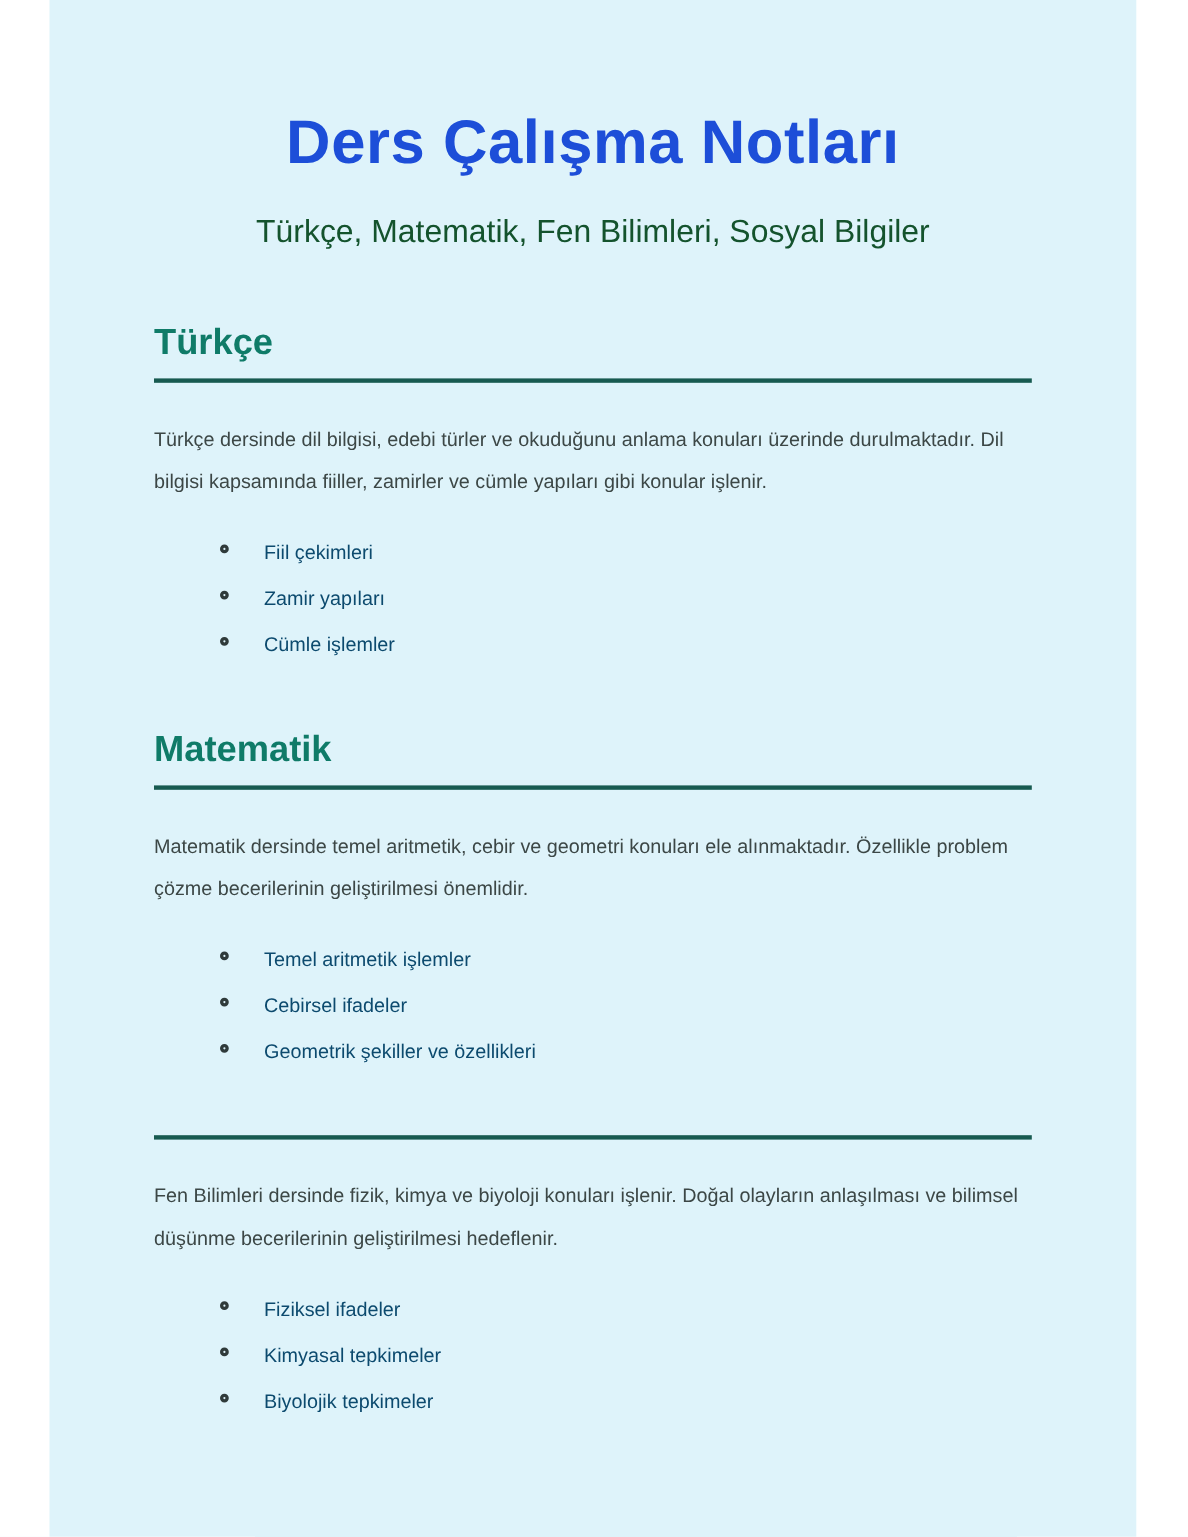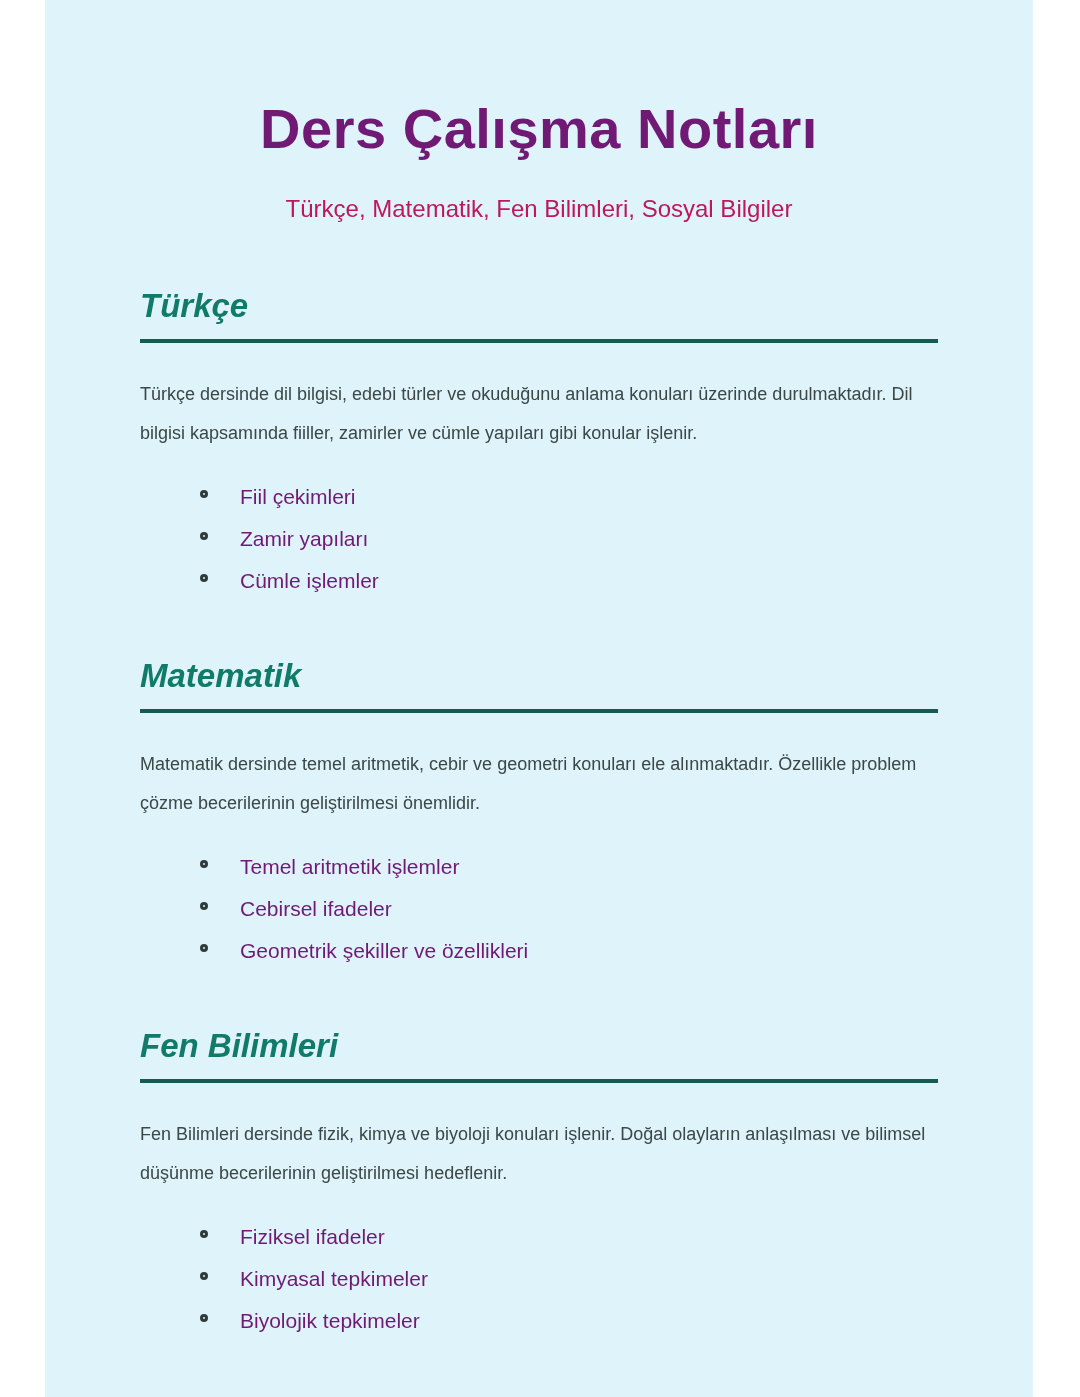--- a/index.html
+++ b/index.html
@@ -20,36 +20,35 @@
   }
   .content {
     padding: 0 95px;
   }
   .doc-title {
     margin-top: 96px;
     text-align: center;
     font-size: 56px;
     font-weight: bold;
     letter-spacing: 0.5px;
-    color: #701a75;
+    color: #1d4ed8;
   }
   .doc-subtitle {
     margin-top: 34px;
     text-align: center;
-    font-size: 24px;
-    color: #be185d;
+    font-size: 29px;
+    color: #14532d;
   }
   .section {
     margin-top: 62px;
   }
   .section-heading {
     font-size: 33px;
     font-weight: bold;
     color: #0f7b68;
-    font-style: italic;
   }
   .section-rule {
     height: 4px;
     background: #175a50;
     border: none;
     margin-top: 14px;
     margin-bottom: 32px;
     width: 100%;
   }
   .section-paragraph {
@@ -58,22 +57,22 @@
     color: #3c4746;
     margin-bottom: 30px;
   }
   .bullet-list {
     list-style: none;
     margin-left: 60px;
   }
   .bullet-item {
     position: relative;
     padding-left: 40px;
-    font-size: 21px;
-    color: #701a75;
+    font-size: 18px;
+    color: #0c4a6e;
     margin-bottom: 13px;
     line-height: 28px;
     margin-top: 14px;
   }
   .bullet-ring {
     position: absolute;
     left: 0;
     top: 7px;
     width: 8px;
     height: 8px;
@@ -108,21 +107,20 @@
       <div class="section-rule"></div>
       <p class="section-paragraph">Matematik dersinde temel aritmetik, cebir ve geometri konuları ele alınmaktadır. Özellikle problem çözme becerilerinin geliştirilmesi önemlidir.</p>
       <ul class="bullet-list">
         <li class="bullet-item"><span class="bullet-ring"></span><span>Temel aritmetik işlemler</span></li>
         <li class="bullet-item"><span class="bullet-ring"></span><span>Cebirsel ifadeler</span></li>
         <li class="bullet-item"><span class="bullet-ring"></span><span>Geometrik şekiller ve özellikleri</span></li>
       </ul>
     </div>
 
     <div class="section">
-      <h2 class="section-heading">Fen Bilimleri</h2>
       <div class="section-rule"></div>
       <p class="section-paragraph">Fen Bilimleri dersinde fizik, kimya ve biyoloji konuları işlenir. Doğal olayların anlaşılması ve bilimsel düşünme becerilerinin geliştirilmesi hedeflenir.</p>
       <ul class="bullet-list">
         <li class="bullet-item"><span class="bullet-ring"></span><span>Fiziksel ifadeler</span></li>
         <li class="bullet-item"><span class="bullet-ring"></span><span>Kimyasal tepkimeler</span></li>
         <li class="bullet-item"><span class="bullet-ring"></span><span>Biyolojik tepkimeler</span></li>
       </ul>
     </div>
 
   </div>

